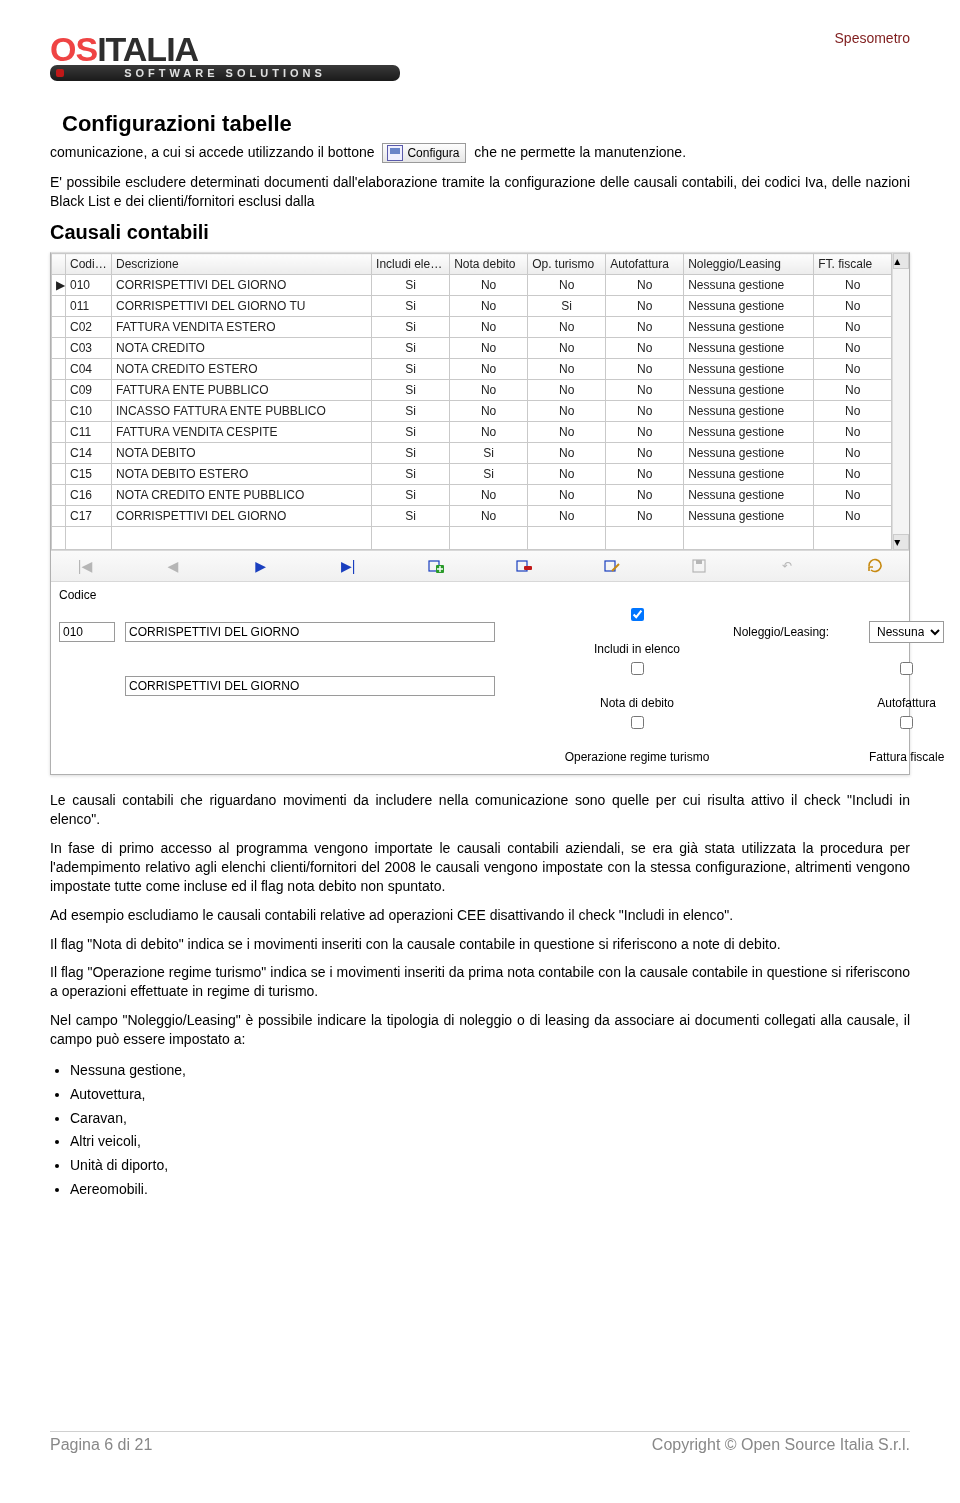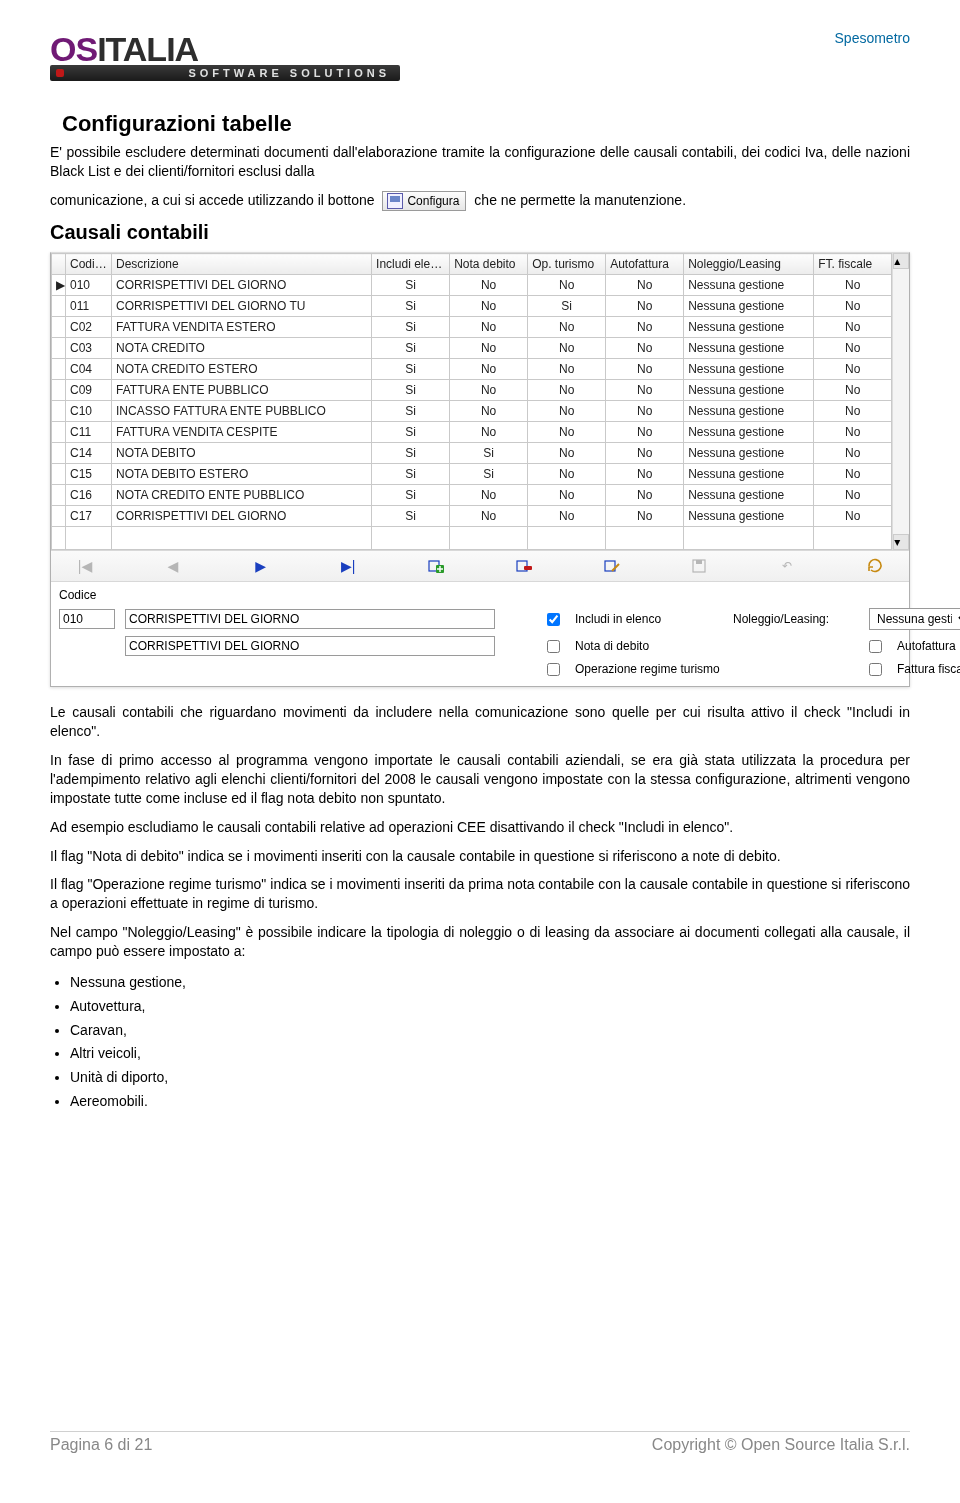--- a/index.html
+++ b/index.html
@@ -22,44 +22,44 @@
     align-items: flex-start;
   }
   .logo-block { width: 350px; }
   .logo-title {
     font-family: Arial, sans-serif;
     font-weight: 900;
     font-size: 34px;
     letter-spacing: -1px;
     color: #2e2e2e;
   }
-  .logo-title span.red { color: #701a75; }
+  .logo-title span.red { color: #ef4444; }
   .logo-bar {
     background: linear-gradient(#3a3a3a, #1a1a1a);
     color: #dfe0e0;
     font-family: Arial, sans-serif;
     font-weight: bold;
     letter-spacing: 4px;
     font-size: 11px;
     padding: 2px 10px;
-    border-radius: 2px;
-    text-align: right;
+    border-radius: 7px;
+    text-align: center;
     margin-top: -4px;
     position: relative;
   }
   .logo-bar::before{
     content:"";
     position:absolute;
     left:6px;top:4px;
     width:8px;height:8px;
     background:#c01818;
     border-radius:2px;
   }
   .top-right {
-    color: #0369a1;
+    color: #7f1d1d;
     font-size: 14px;
     font-family: Verdana, sans-serif;
   }
   h1.sec {
     font-family: Arial, sans-serif;
     font-size: 22px;
     font-weight: bold;
     margin: 30px 0 6px 12px;
   }
   h2.sub {
@@ -193,21 +193,21 @@
   }
   .detail input[type=text], .detail select {
      font-family:inherit;font-size:12px;
      border:1px solid #9a9a9a;
      padding:2px 3px;
      width:100%;
      box-sizing:border-box;
      background:#fff;
   }
   .detail label{white-space:nowrap;}
-  .chk{display:inline-flex;align-items:center;gap:15px;}
+  .chk{display:inline-flex;align-items:center;gap:21px;flex-direction:column;}
   .chk input{margin:0;}
   ul.list {
     margin: 6px 0 0 20px;
     padding:0;
     font-family: Verdana,sans-serif;
     font-size:14px;
     line-height:1.7;
   }
   ul.list li{margin:0;}
   .footer {
@@ -228,29 +228,29 @@
     <div class="logo-block">
       <div class="logo-title">
         <span class="red">OS</span><span>ITALIA</span>
       </div>
       <div class="logo-bar">SOFTWARE SOLUTIONS</div>
     </div>
     <div class="top-right">Spesometro</div>
   </div>
 
   <h1 class="sec">Configurazioni tabelle</h1>
-  <p class="body">E' possibile escludere determinati documenti dall'elaborazione tramite la configurazione delle causali contabili, dei codici Iva, delle nazioni Black List e dei clienti/fornitori esclusi dalla</p>
   <p class="body" style="text-align:justify;">
     <span>comunicazione, a cui si accede utilizzando il bottone </span>
     <span class="btn-config">
       <span class="ic"></span>
       <span>Configura</span>
     </span>
     <span> che ne permette la manutenzione.</span>
   </p>
+  <p class="body">E' possibile escludere determinati documenti dall'elaborazione tramite la configurazione delle causali contabili, dei codici Iva, delle nazioni Black List e dei clienti/fornitori esclusi dalla</p>
 
   <h2 class="sub">Causali contabili</h2>
 
   <div class="win">
     <div class="gridwrap">
     <table class="grid">
       <colgroup>
         <col class="col-mark">
             <col class="col-code">
             <col class="col-desc">

